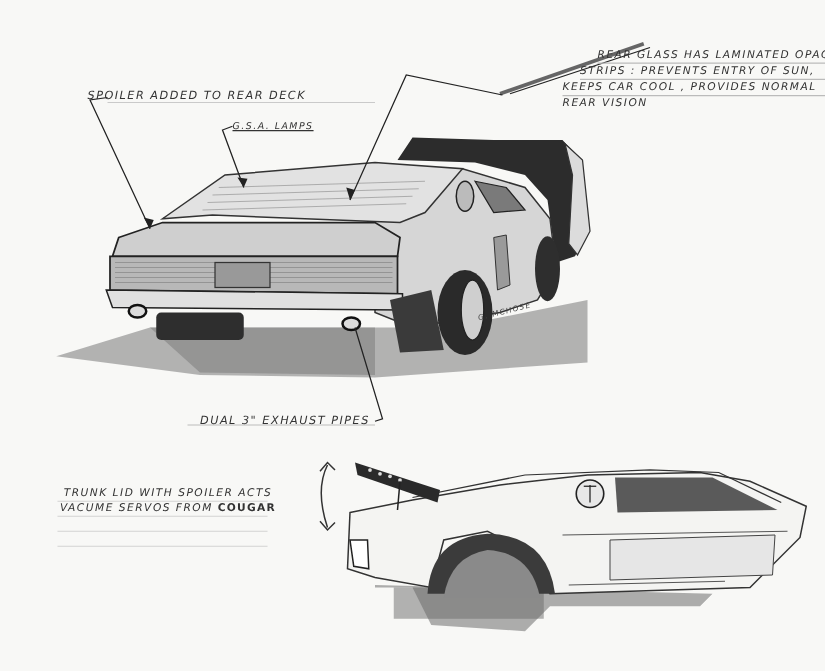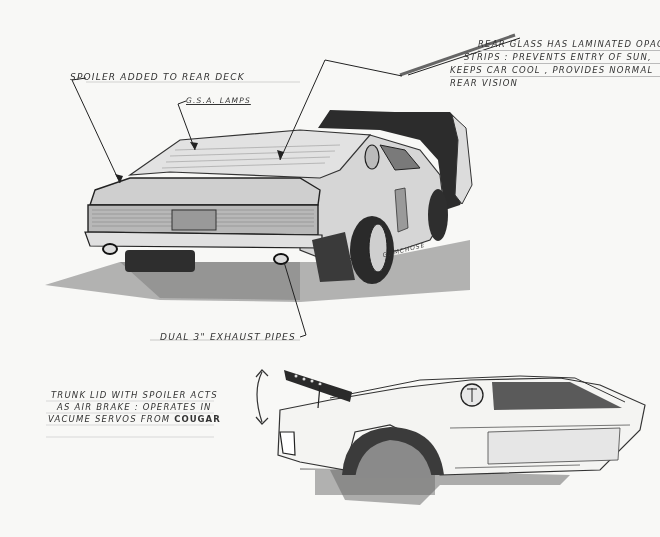--- a/index.html
+++ b/index.html
@@ -136,18 +136,17 @@
     <span class="line" style="margin-left:-28px">KEEPS CAR COOL , PROVIDES NORMAL</span>
     <span class="line" style="margin-left:-28px;border:none">REAR VISION</span>
   </div>
 
   <div class="note" id="note-spoiler">SPOILER ADDED TO REAR DECK</div>
   <div class="note" id="note-lamps">G.S.A. LAMPS</div>
   <div class="note" id="note-exhaust">DUAL 3" EXHAUST PIPES</div>
 
   <div class="note" id="note-trunk">
     <span class="line" style="border:none">TRUNK LID WITH SPOILER ACTS</span>
-    <span class="line" style="border:none">AS AIR BRAKE : OPERATES IN</span>
     <span class="line" style="border:none"><span>VACUME SERVOS FROM </span><b>COUGAR</b></span>
   </div>
 
   <div class="signature">G. MCHOSE</div>
 </div>
 
 </body></html>

